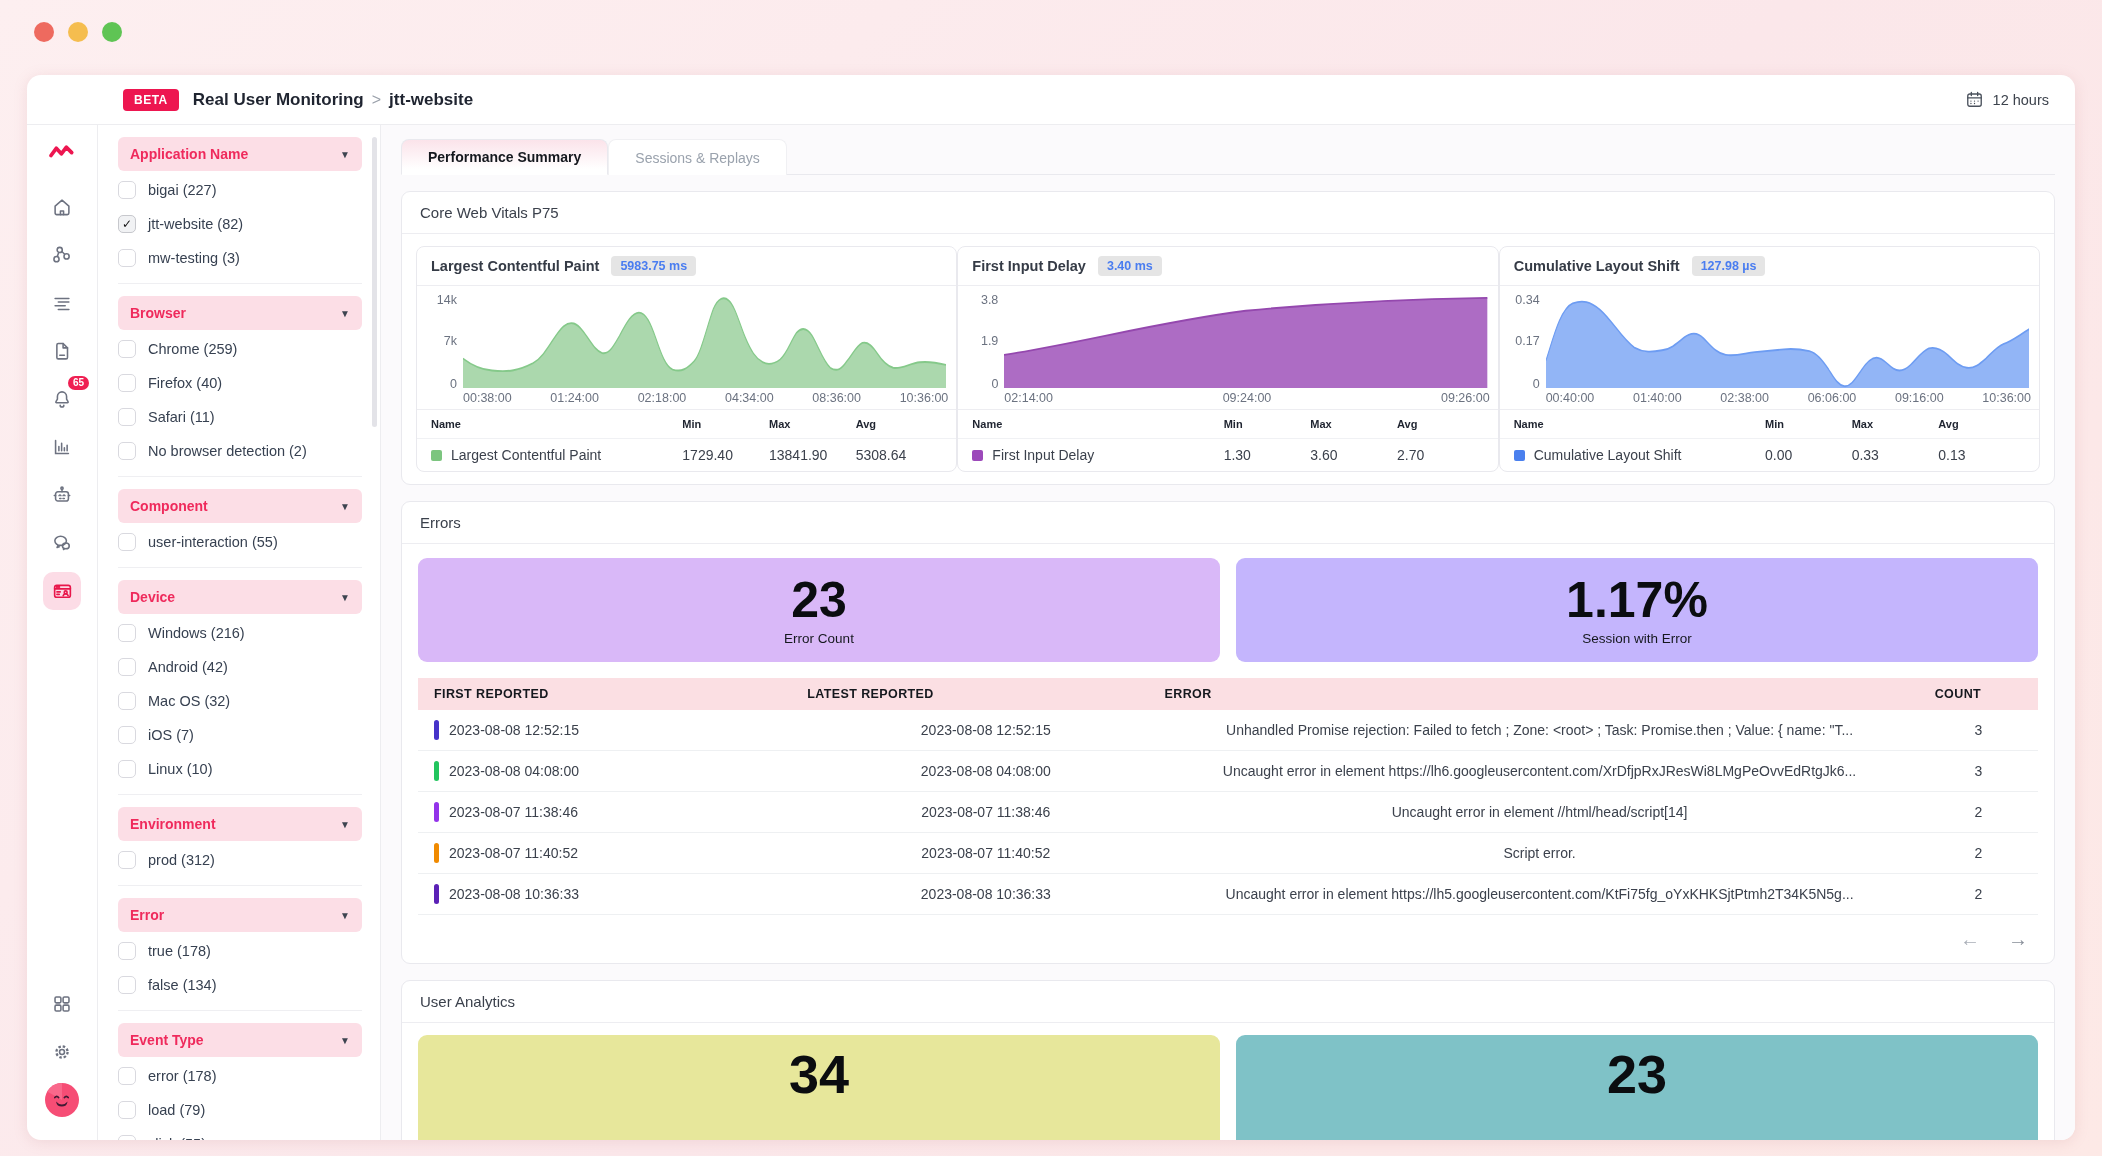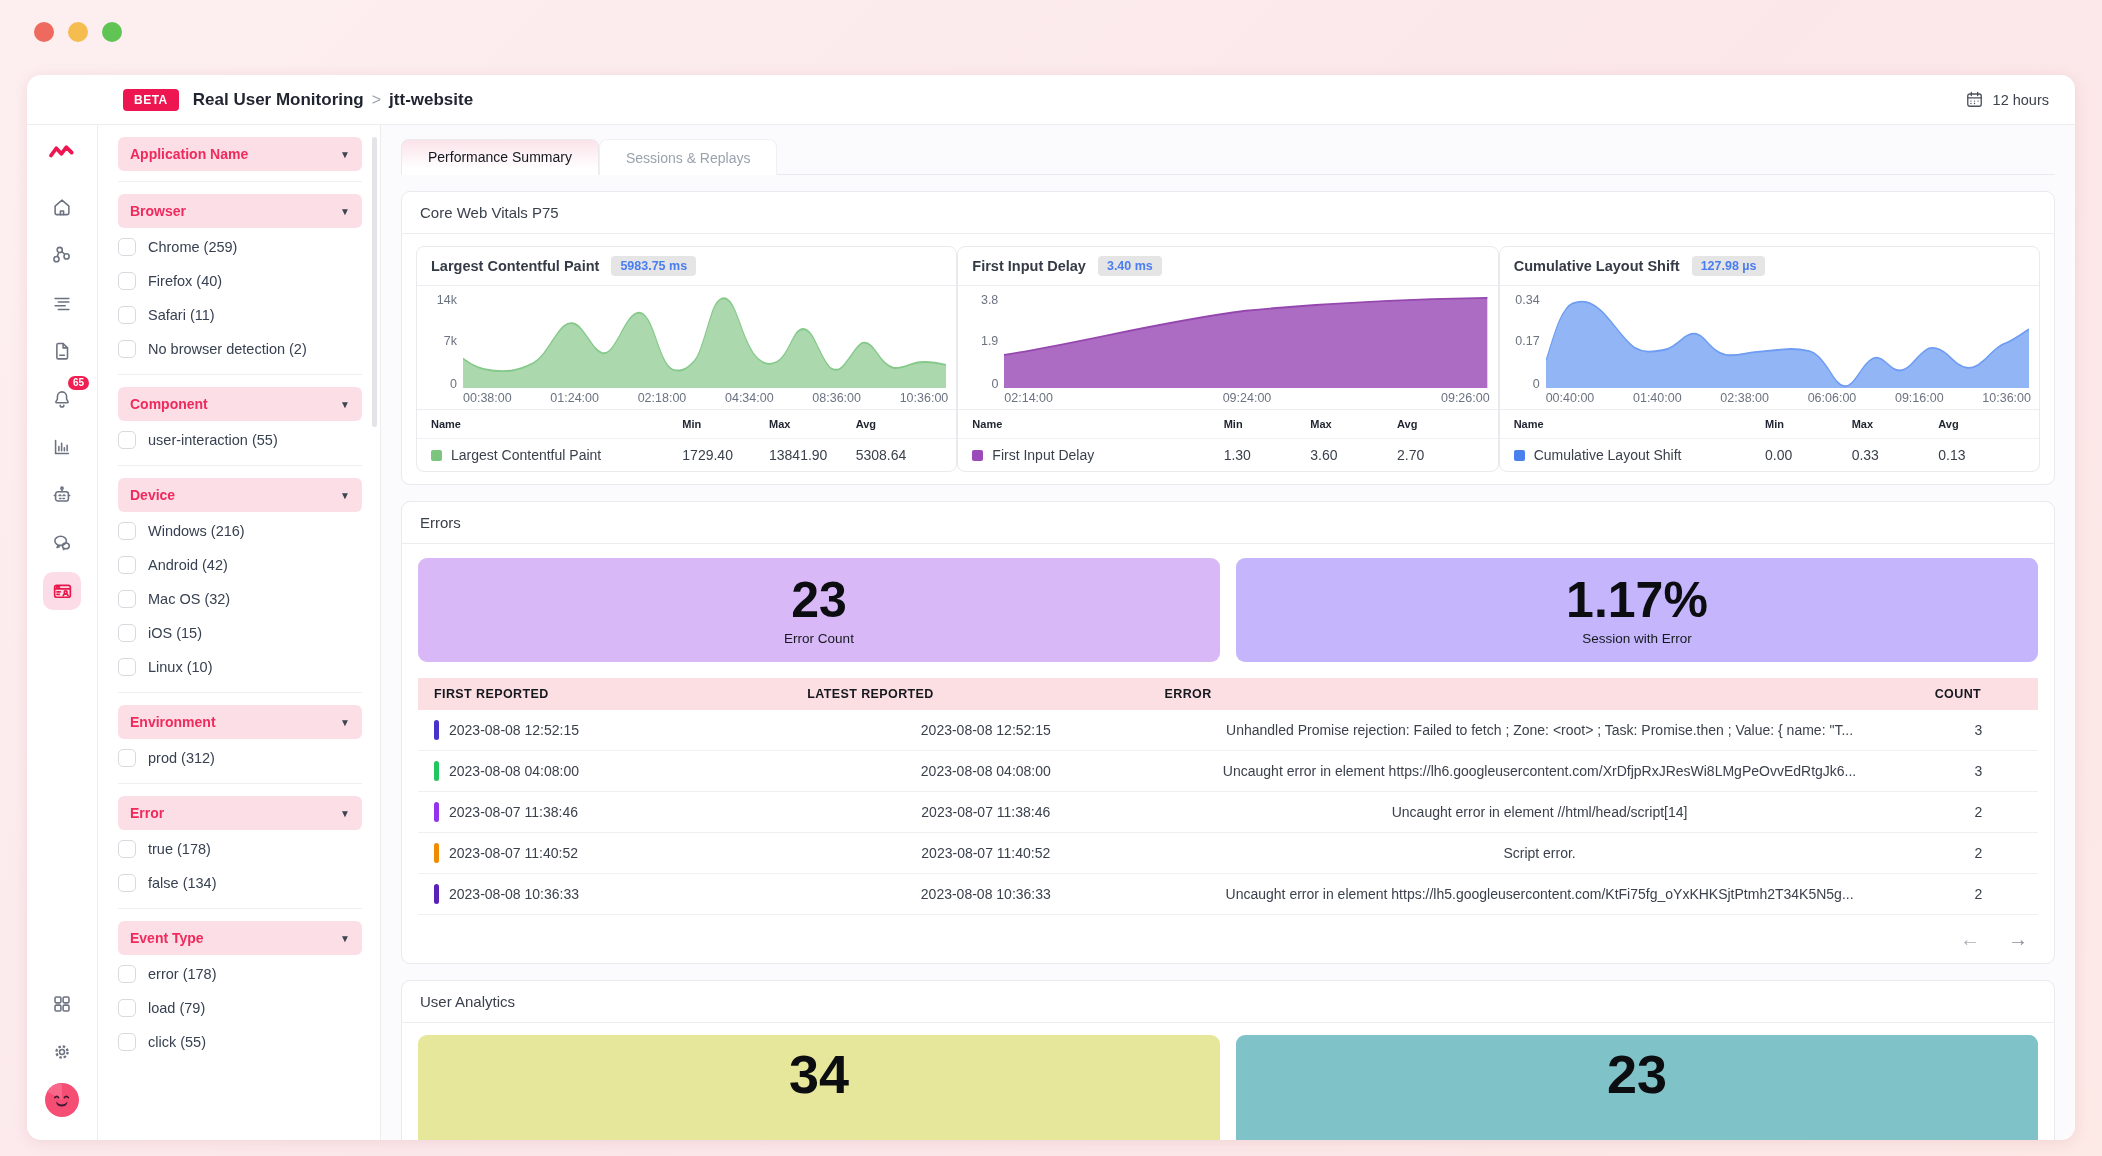--- a/index.html
+++ b/index.html
@@ -42,21 +42,21 @@
   .fitem{display:flex;align-items:center;gap:12px;height:30px;margin-top:4px;font-size:14.5px;color:#374151;cursor:pointer;}
   .cb{width:18px;height:18px;border:1.5px solid #d9d9df;border-radius:5px;background:#fff;flex:0 0 18px;
     display:flex;align-items:center;justify-content:center;font-size:12px;font-weight:700;color:#111;}
   .cb.checked{background:#f1f2f4;border-color:#c7c8cd;}
   
   .main{flex:1;background:#fbfafc;padding:14px 20px 0 20px;overflow:hidden;}
   .tabbar{display:flex;border-bottom:1px solid #e9e9ee;}
   .tab{height:36px;display:flex;align-items:center;padding:0 26px;font-size:14px;border-radius:8px 8px 0 0;
     margin-bottom:-1px;cursor:pointer;}
   .tab.active{background:linear-gradient(180deg,#fbe3ea 0%,#fff 85%);border:1px solid #e9e9ee;border-bottom:1px solid #fff;
-    color:#15181e;font-weight:400;text-align:right;}
+    color:#15181e;font-weight:700;text-align:right;}
   .tab.inactive{background:#fff;border:1px solid #f0f0f3;border-bottom:none;color:#9aa2ad;font-weight:500;}
   .panel{background:#fff;border:1px solid #e9e9ee;border-radius:9px;margin-top:16px;}
   .panel-h{padding:12px 18px;font-size:15px;color:#3b414c;border-bottom:1px solid #ededf1;}
   
   .cards{display:flex;gap:0;padding:12px 14px;}
   .vital-card{flex:1;border:1px solid #e9e9ee;border-radius:8px;overflow:hidden;background:#fff;}
   .vc-title{display:flex;align-items:center;gap:12px;padding:9px 14px;border-bottom:1px solid #ededf1;}
   .vc-name{font-size:14.5px;font-weight:600;color:#353b46;}
   .vc-badge{background:#e5e5e5;color:#4a7df0;font-size:12.5px;font-weight:600;padding:3px 9px;border-radius:4px;}
   .vc-chart{display:flex;padding:10px 10px 0 6px;}
@@ -222,20 +222,36 @@
       </div>
     </div>
 
     <div class="filters">
       <div id="filter-sections">
   <div class="fsec">
     <div class="fhead">
       <span class="ft">Application Name</span>
       <span class="caret">▼</span>
     </div>
+    <div>
+  <div class="fitem">
+    <span class="cb"></span>
+    <span>bigai (227)</span>
+  </div>
+
+  <div class="fitem">
+    <span class="cb checked">✓</span>
+    <span>jtt-website (82)</span>
+  </div>
+
+  <div class="fitem">
+    <span class="cb"></span>
+    <span>mw-testing (3)</span>
+  </div>
+</div>
   </div>
 
   <div class="fsec">
     <div class="fhead">
       <span class="ft">Browser</span>
       <span class="caret">▼</span>
     </div>
     <div>
   <div class="fitem">
     <span class="cb"></span>
@@ -288,21 +304,21 @@
     <span>Android (42)</span>
   </div>
 
   <div class="fitem">
     <span class="cb"></span>
     <span>Mac OS (32)</span>
   </div>
 
   <div class="fitem">
     <span class="cb"></span>
-    <span>iOS (15)</span>
+    <span>iOS (7)</span>
   </div>
 
   <div class="fitem">
     <span class="cb"></span>
     <span>Linux (10)</span>
   </div>
 </div>
   </div>
 
   <div class="fsec">

